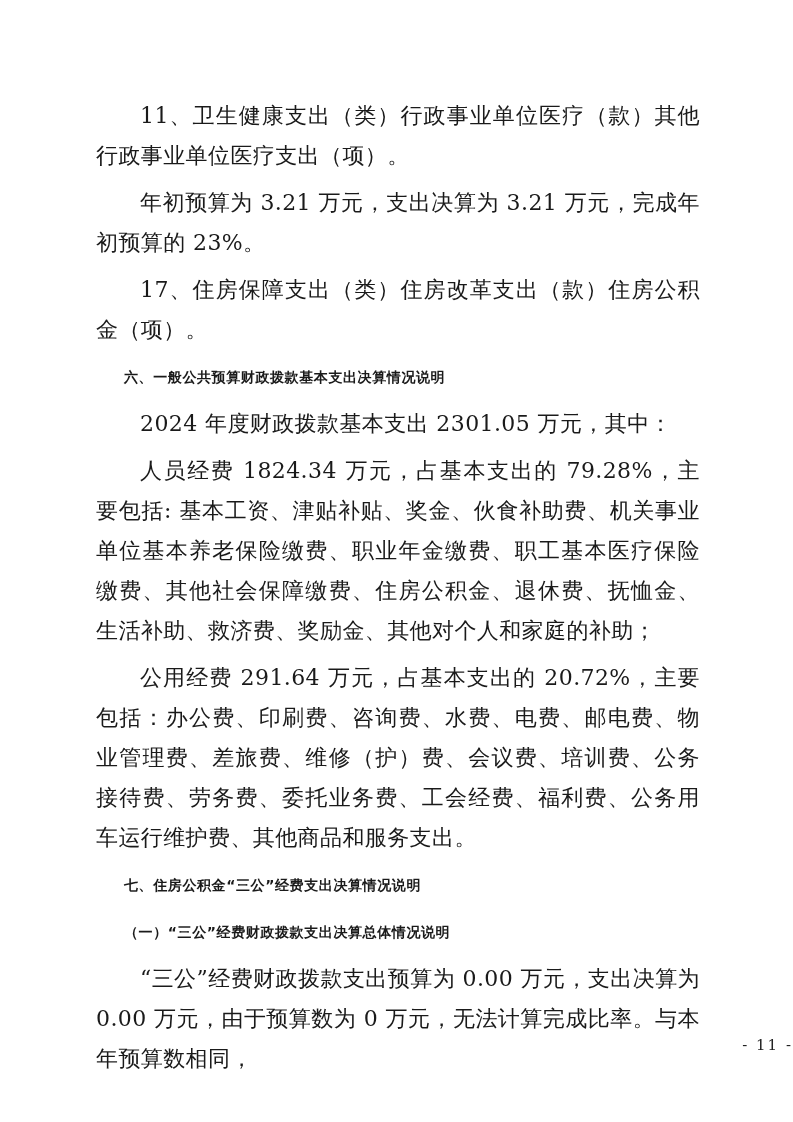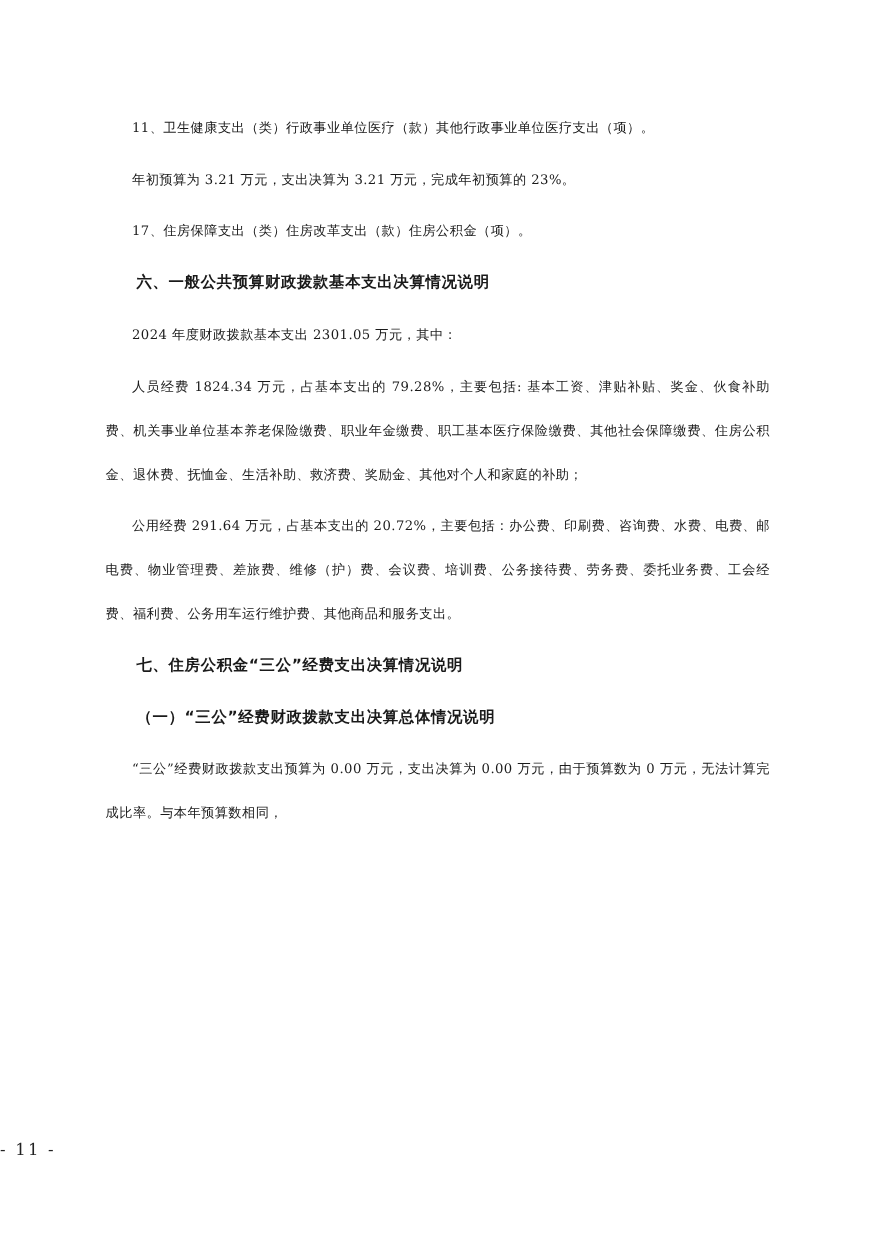--- a/index.html
+++ b/index.html
@@ -18,21 +18,21 @@
     color: #1a1a1a;
   }
   .content {
     position: absolute;
     left: 96px;
     top: 96px;
     width: 604px;
   }
   p.para {
     margin: 0 0 7px 0;
-    font-size: 12px;
+    font-size: 22px;
     line-height: 40px;
     text-align: justify;
     text-justify: inter-ideograph;
     text-indent: 2em;
     letter-spacing: 0.4px;
     font-weight: 400;
   }
   p.heading {
     margin: 0 0 7px 0;
     font-size: 14px;
@@ -40,21 +40,21 @@
     text-indent: 2em;
     font-weight: bold;
     letter-spacing: 0.6px;
     font-family: "DejaVu Sans", "Liberation Sans", sans-serif;
   }
   .footer {
     position: absolute;
     left: 0;
     right: 0;
     top: 1036px;
-    text-align: left;
+    text-align: right;
     font-size: 15px;
     letter-spacing: 2px;
     color: #222;
     font-family: "DejaVu Serif", "Liberation Serif", serif;
   }
 </style>
 </head>
 <body>
 
 <div class="page">

